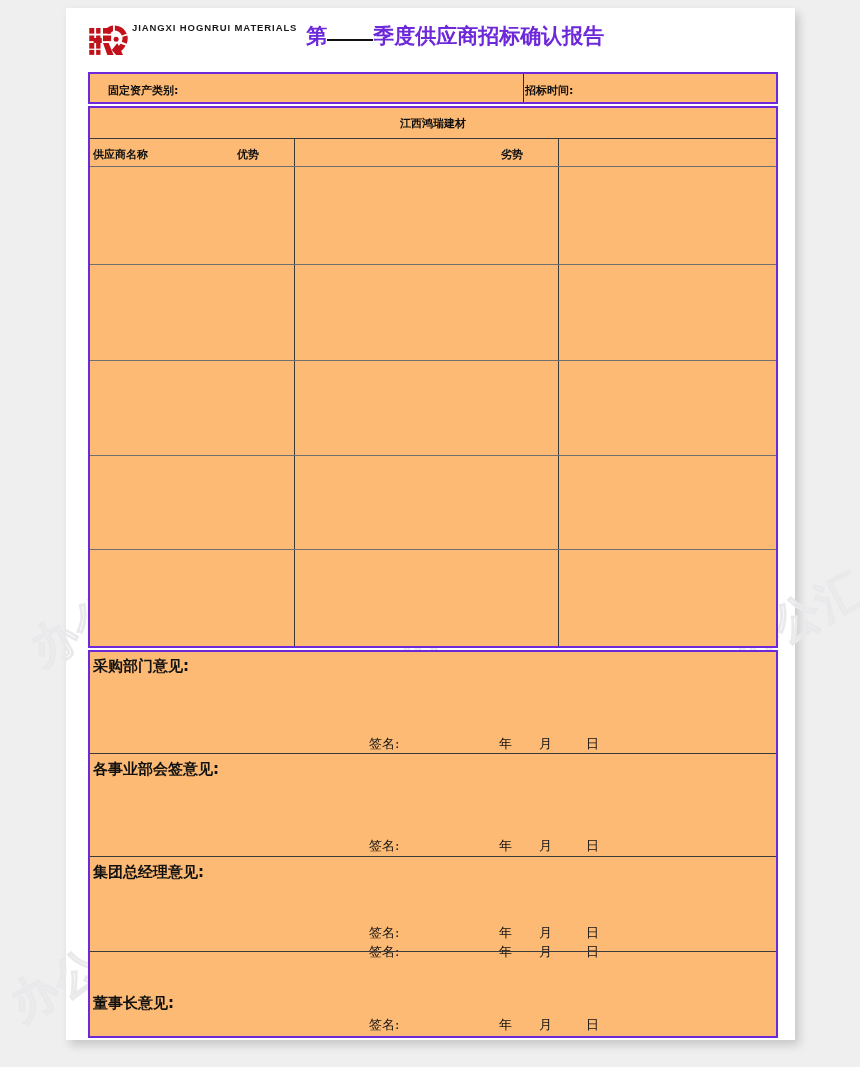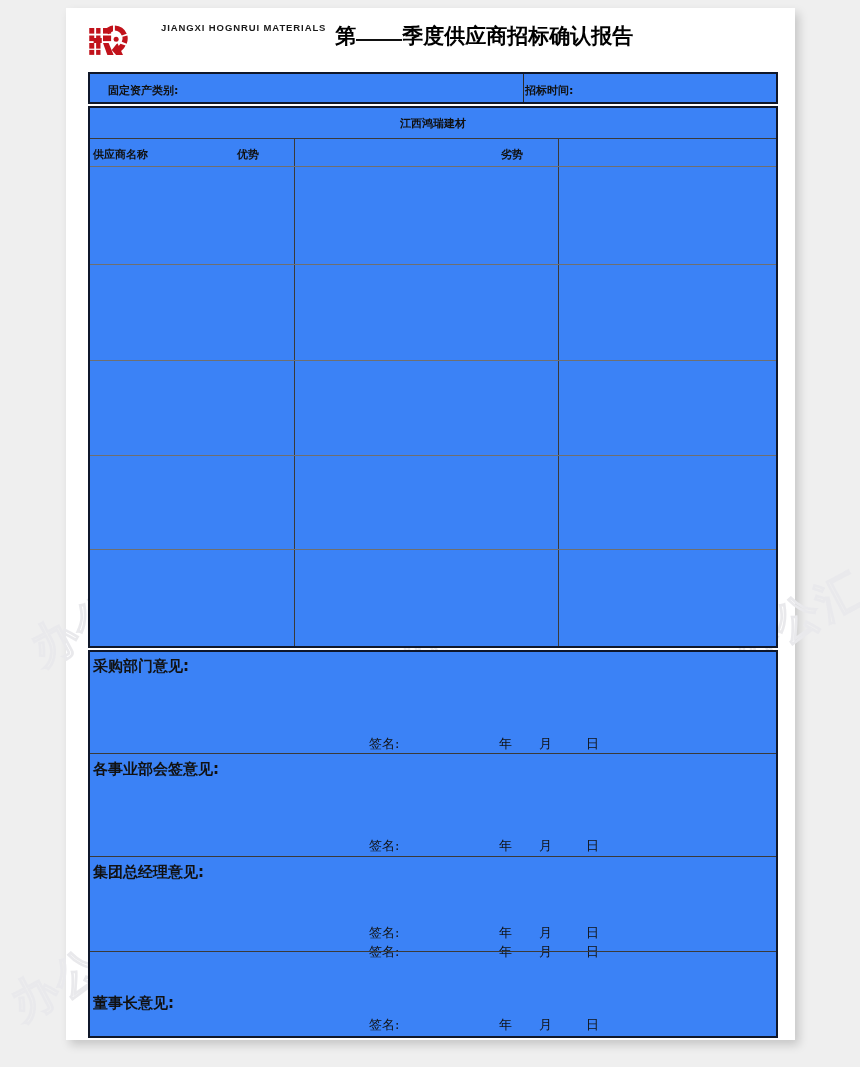--- a/index.html
+++ b/index.html
@@ -74,44 +74,43 @@
     font-family: "DejaVu Sans", "Liberation Sans", sans-serif;
   }
   #logo-en {
     color: #1a1a1a;
     font-size: 9.5px;
     font-weight: bold;
     line-height: 12px;
     letter-spacing: 0.9px;
     white-space: nowrap;
     font-family: "Liberation Sans", sans-serif;
-    margin-left: 29px;
   }
   #doc-title {
     margin-left: 9px;
     margin-top: 1px;
     font-size: 21px;
     font-weight: bold;
-    color: #000000;
+    color: #6d28d9;
     white-space: nowrap;
     line-height: 26px;
     font-family: "DejaVu Sans", "Liberation Sans", sans-serif;
   }
   #doc-title .blank {
     display: inline-block;
     width: 46px;
     border-bottom: 2px solid #111;
     vertical-align: 2px;
   }
 
   
   .frame {
     position: absolute;
-    border: 2px solid #0f172a;
-    background: #3b82f6;
+    border: 2px solid #6d28d9;
+    background: #fdba74;
   }
   #form-top {
     left: 22px; top: 64px;
     width: 690px; height: 32px;
   }
   #form-mid {
     left: 22px; top: 98px;
     width: 690px; height: 542px;
   }
   #form-bottom {

